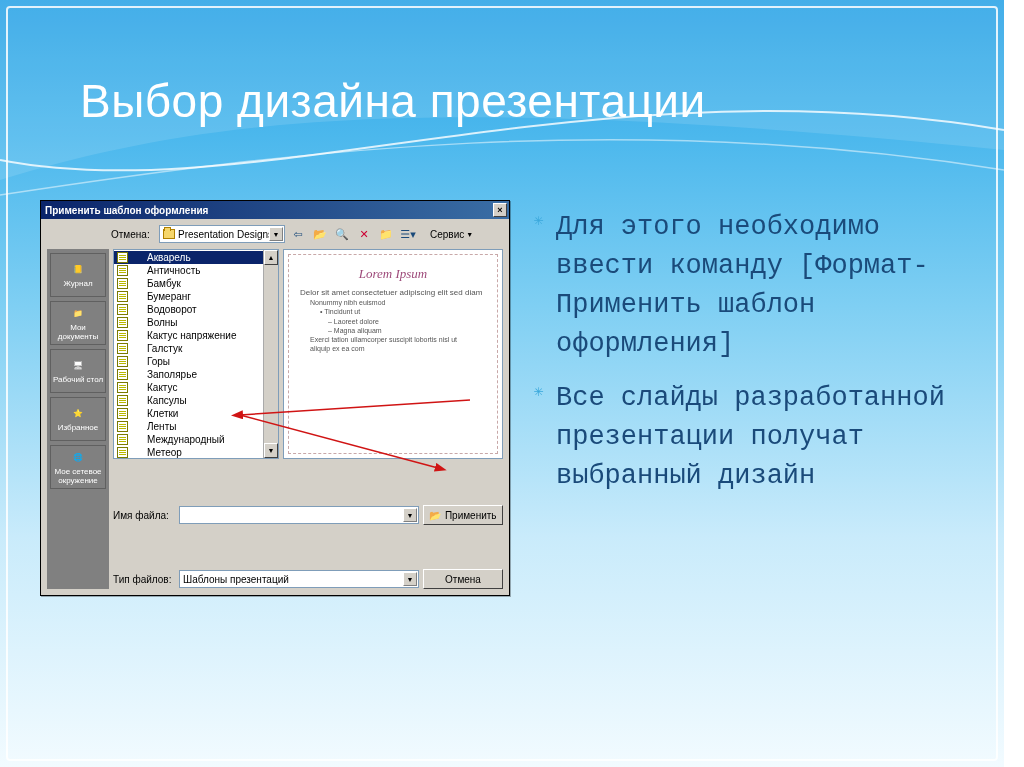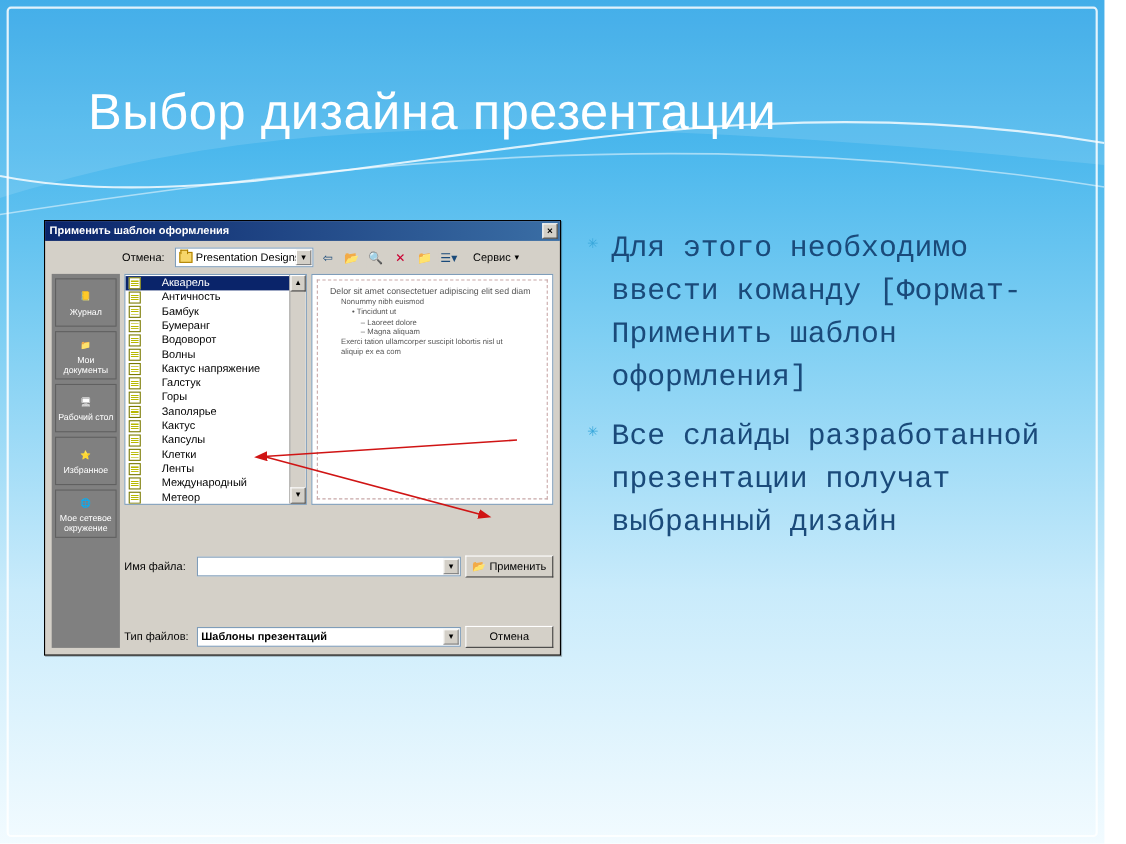--- a/index.html
+++ b/index.html
@@ -89,21 +89,21 @@
     flex:1; background:#fff; border:1px solid #7f9db9; padding:10px 8px; font-size:9px; color:#444; position:relative; overflow:hidden;
   }
   .preview .gborder { position:absolute; inset:4px; border:1px dashed #c8a8a8; }
   .preview h4 { color:#9e4a7a; font-size:13px; font-weight:normal; text-align:center; margin:6px 0 6px; font-family:"Times New Roman",serif; font-style:italic; }
   .preview .pline { font-size:8px; color:#555; padding-left:8px; line-height:1.3; }
   .preview .sub { padding-left:18px; font-size:7px; }
   .preview .sub2 { padding-left:28px; font-size:7px; }
   .bottom-rows { display:flex; flex-direction:column; gap:4px; margin-top:2px; }
   .brow { display:flex; align-items:center; gap:4px;margin-top:40px; }
   .brow .blbl { width:62px; font-size:10px; }
-  .brow .bfield { flex:1; height:18px; background:#fff; border:1px solid #7f9db9; position:relative; padding:0 3px; display:flex; align-items:center;font-weight:bold;}
+  .brow .bfield { flex:1; height:18px; background:#fff; border:1px solid #7f9db9; position:relative; padding:0 3px; display:flex; align-items:center;}
   .brow .bfield .dd { position:absolute; right:1px; top:1px; width:14px; height:14px; background:#d4d0c8; border:1px solid #808080; border-top-color:#fff; border-left-color:#fff; display:flex; align-items:center; justify-content:center; font-size:7px;}
   .brow .bbtn { width:80px; height:20px; background:#d4d0c8; border:1px solid #fff; border-right-color:#404040; border-bottom-color:#404040; font-size:10px; display:flex; align-items:center; justify-content:center; gap:3px;}
   
   .arrows { position:absolute; inset:0; pointer-events:none; }
 </style>
 </head>
 <body>
 
 <div class="slide">
   <div class="inner-border"></div>
@@ -239,20 +239,21 @@
                       </li>
                     </ul>
                   <div class="scroll">
                     <div class="sbtn">▲</div>
                     <div class="strack"></div>
                     <div class="sbtn">▼</div>
                   </div>
                 </div>
                 <div class="preview">
                   <div class="gborder"></div>
+                  <h4>Lorem Ipsum</h4>
                   <div class="pline">Delor sit amet consectetuer adipiscing elit sed diam</div>
                   <div class="pline sub">Nonummy nibh euismod</div>
                   <div class="pline sub2">• <span>Tincidunt ut</span></div>
                   <div class="pline sub2" style="padding-left:36px;">– <span>Laoreet dolore</span></div>
                   <div class="pline sub2" style="padding-left:36px;">– <span>Magna aliquam</span></div>
                   <div class="pline sub">Exerci tation ullamcorper suscipit lobortis nisl ut</div>
                   <div class="pline sub">aliquip ex ea com</div>
                 </div>
               </div>
 

